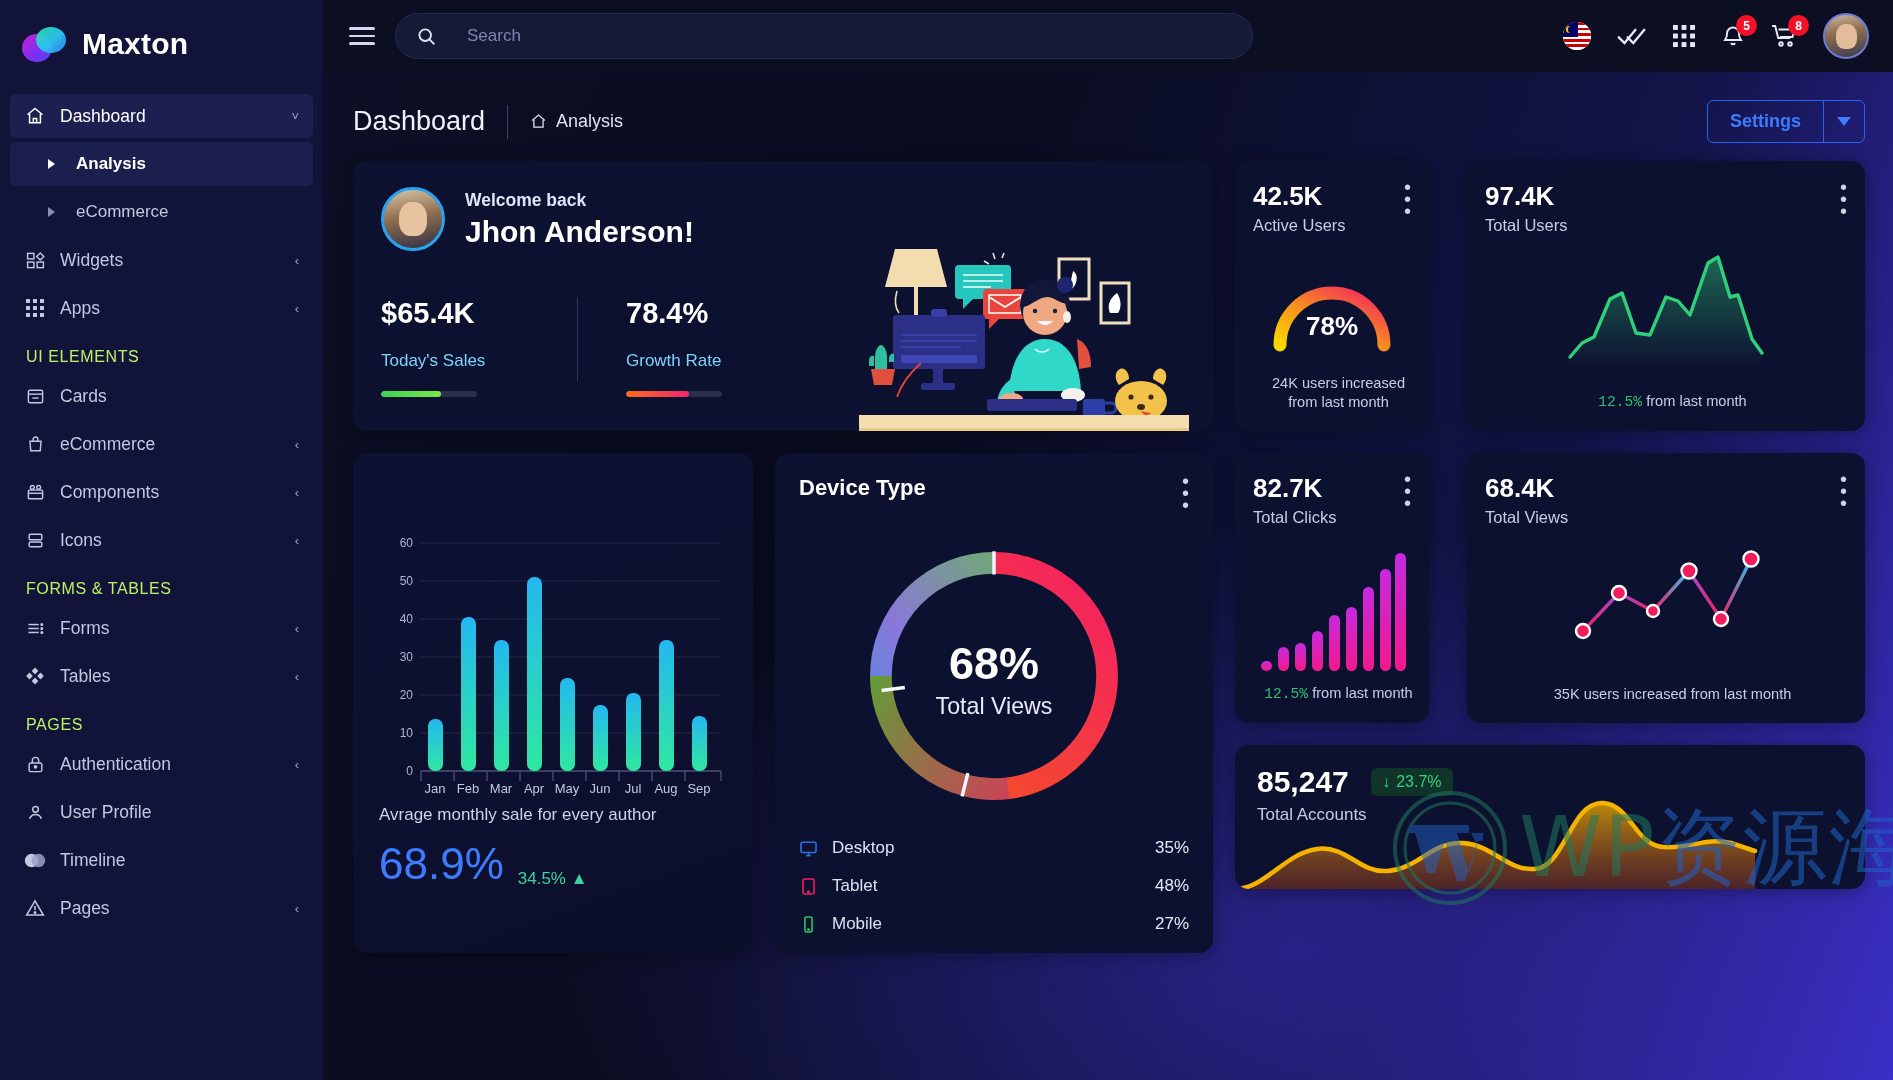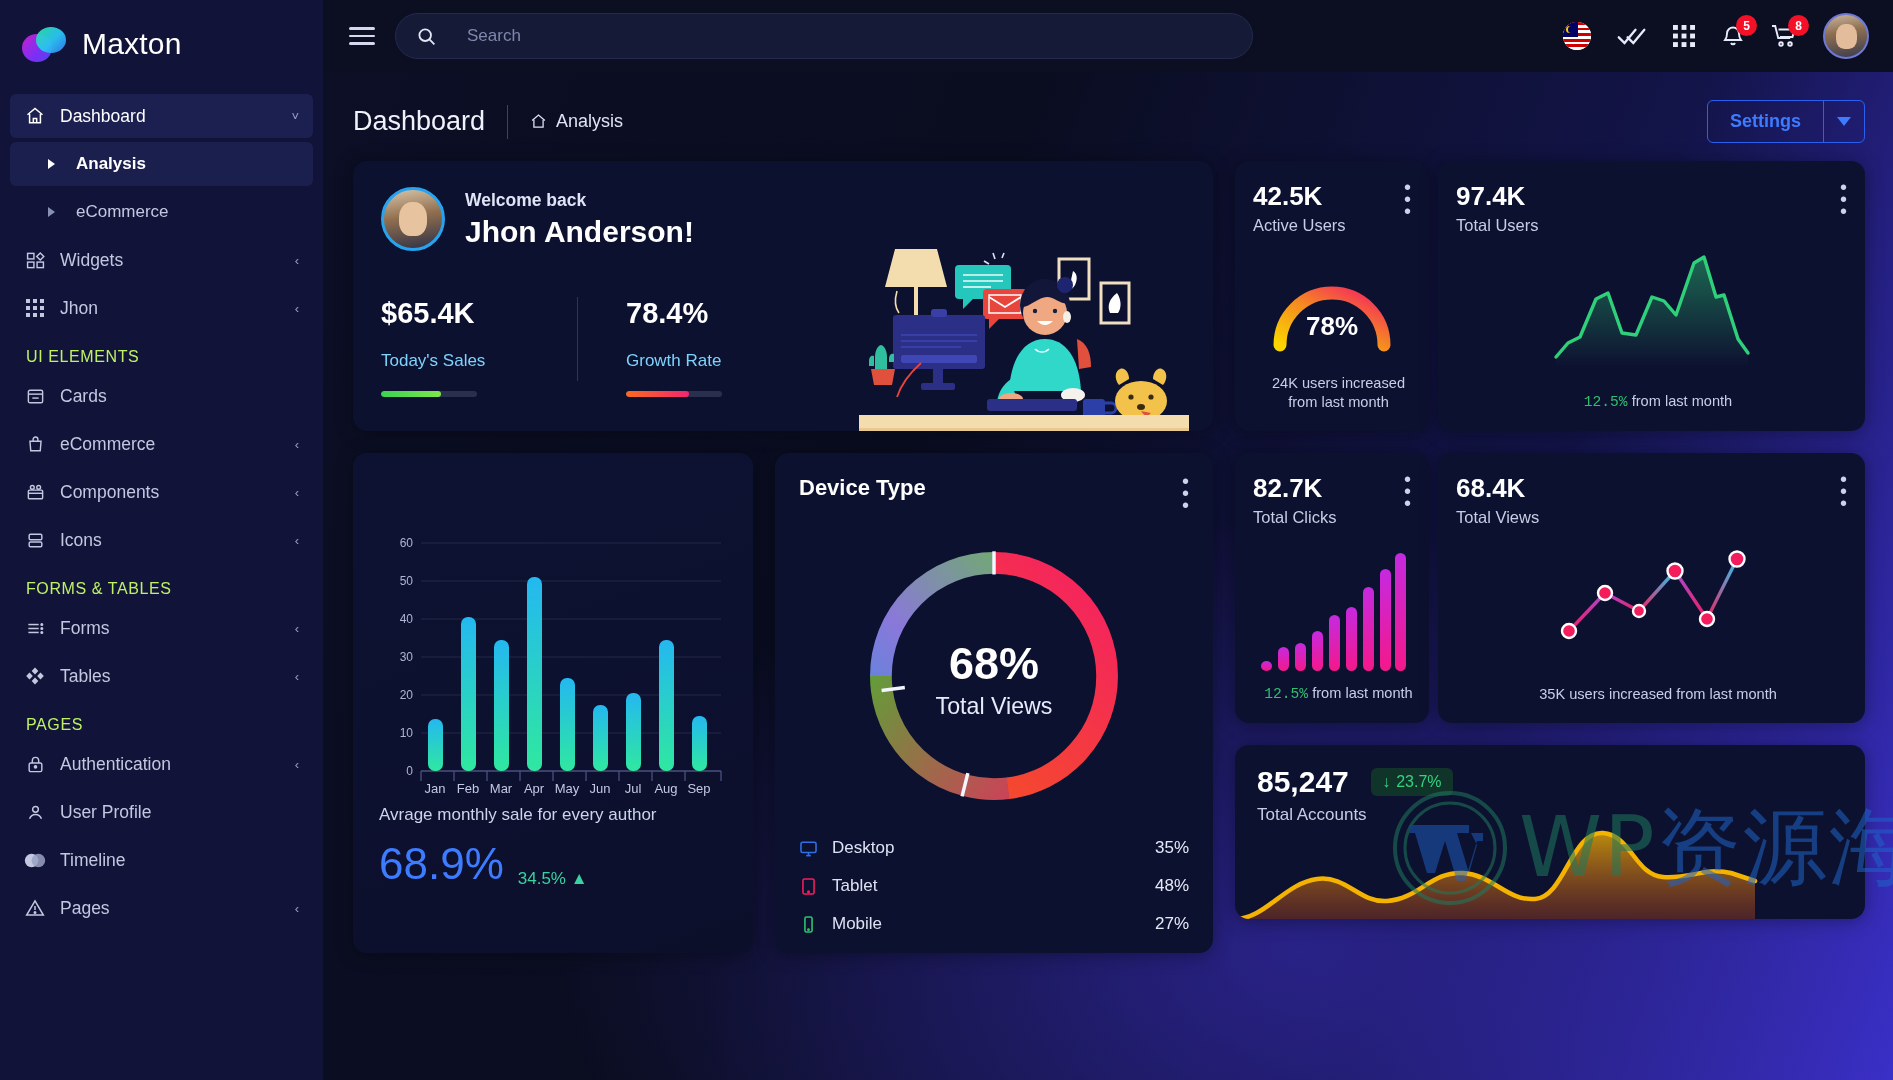--- a/index.html
+++ b/index.html
@@ -23,21 +23,21 @@
   .brand-logo { width: 46px; height: 36px; position: relative; }
   .brand-logo .blob1 {
     position: absolute; left: 0; top: 8px; width: 30px; height: 28px; border-radius: 50%;
     background: linear-gradient(135deg,#c621c9,#7b2ff7 60%, #4f46e5);
   }
   .brand-logo .blob2 {
     position: absolute; left: 14px; top: 1px; width: 30px; height: 26px; border-radius: 50%;
     background: linear-gradient(135deg,#27e2a4,#2bc4f3 55%,#2f7bf6);
     opacity: .95;
   }
-  .brand-name { font-size: 30px; font-weight: normal; letter-spacing: .2px; color:#fff; }
+  .brand-name { font-size: 30px; font-weight: bold; letter-spacing: .2px; color:#fff; }
 
   .nav { padding: 6px 10px 0 10px; }
   .nav-item {
     display: flex; align-items: center; gap: 14px;
     height: 44px; padding: 0 14px; border-radius: 6px;
     color: #c3c8e0; font-size: 17.5px; cursor: pointer;
     margin-bottom: 4px;
   }
   .nav-item.active { background: #1c2050; color: #fff; }
   .nav-item.sub { padding-left: 30px; font-size: 17px; }
@@ -142,21 +142,21 @@
   .wstat .num { font-size: 29px; font-weight: 700; color: #fff; }
   .wstat .lab { font-size: 17px; color: #7dd3fc; margin-top: 21px; }
   .wstat .bar { height: 6px; border-radius: 3px; background: #2a2f4e; margin-top: 20px; overflow: hidden; width: 96px; }
   .wstat .bar i { display: block; height: 100%; border-radius: 3px; }
   .wsep { width: 1px; height: 84px; background: #2f3558; margin: 0 48px 0 0; }
 
   
   .illus { position: absolute; right: 24px; bottom: 0; width: 330px; height: 200px; }
 
   
-  .minirow { display: flex; gap: 9px; }
+  .minirow { display: flex; gap: 38px; }
   .mini { width: 194px; flex: 0 0 194px; height: 270px; padding: 20px 18px; }
   .mini.wide { flex: 1 1 auto; width: auto; }
   .mini-head { display: flex; align-items: flex-start; }
   .mini-num { font-size: 26px; font-weight: 700; color: #fff; }
   .mini-lab { font-size: 16.5px; color: #c7cde4; margin-top: 4px; }
   .dots { margin-left: auto; color: #cdd3e8; font-size: 20px; line-height: .6; letter-spacing: 0; cursor: pointer; }
   .dots span { display:block; }
   .mini-foot { position: absolute; left: 13px; right: 0; bottom: 18px; text-align: center; font-size: 14.6px; color: #c8cee6; line-height: 1.35; padding: 0 12px; }
   .up { color: #2fbf71; font-family: Liberation Mono, monospace; }
 
@@ -169,21 +169,21 @@
   .big-pct { font-size: 44px; color: #3d7bff; font-weight: 400; }
   .pct-delta { color: #3ad29f; font-size: 17px; margin-left: 14px; }
 
   .device { flex: 1 1 auto; height: 500px; padding: 22px 24px; }
   .device-title { font-size: 22px; font-weight: 700; color: #fff; }
   .device-list { position: absolute; left: 24px; right: 24px; bottom: 10px; }
   .device-row { display: flex; align-items: center; gap: 14px; font-size: 17px; color: #dde2f2; padding: 9px 0; }
   .device-row .val { margin-left: auto; color: #e6eaf8; }
 
   
-  .accounts { margin-top: 22px; height: 174px; padding: 20px 22px; overflow: hidden; }
+  .accounts { margin-top: 22px; height: 144px; padding: 20px 22px; overflow: hidden; }
   .acc-num { font-size: 30px; font-weight: 700; color: #fff; display: inline-block; vertical-align: middle; }
   .acc-chip {
     display: inline-flex; align-items: center; gap: 6px; vertical-align: middle;
     margin-left: 18px; background: #11342a; color: #34d17f;
     border-radius: 6px; padding: 5px 11px; font-size: 16px;
   }
   .acc-lab { font-size: 17px; color: #c6cce4; margin-top: 6px; }
 
   
   .watermark {
@@ -259,21 +259,21 @@
               <rect x="7" y="0" width="4" height="4"></rect>
               <rect x="14" y="0" width="4" height="4"></rect>
               <rect x="0" y="7" width="4" height="4"></rect>
               <rect x="7" y="7" width="4" height="4"></rect>
               <rect x="14" y="7" width="4" height="4"></rect>
               <rect x="0" y="14" width="4" height="4"></rect>
               <rect x="7" y="14" width="4" height="4"></rect>
               <rect x="14" y="14" width="4" height="4"></rect>
             </svg>
         </span>
-        <span class="lbl">Jhon</span>
+        <span class="lbl">Apps</span>
         <span class="chev">‹</span>
       </div>
 
       <div class="nav-caption">UI ELEMENTS</div>
 
       <div class="nav-item">
         <span class="ico">
           <svg width="19" height="19" viewBox="0 0 24 24" fill="none" stroke="#c3c8e0" stroke-width="1.8">
               <rect x="3" y="4" width="18" height="16" rx="2"></rect>
               <path d="M3 9h18"></path>

